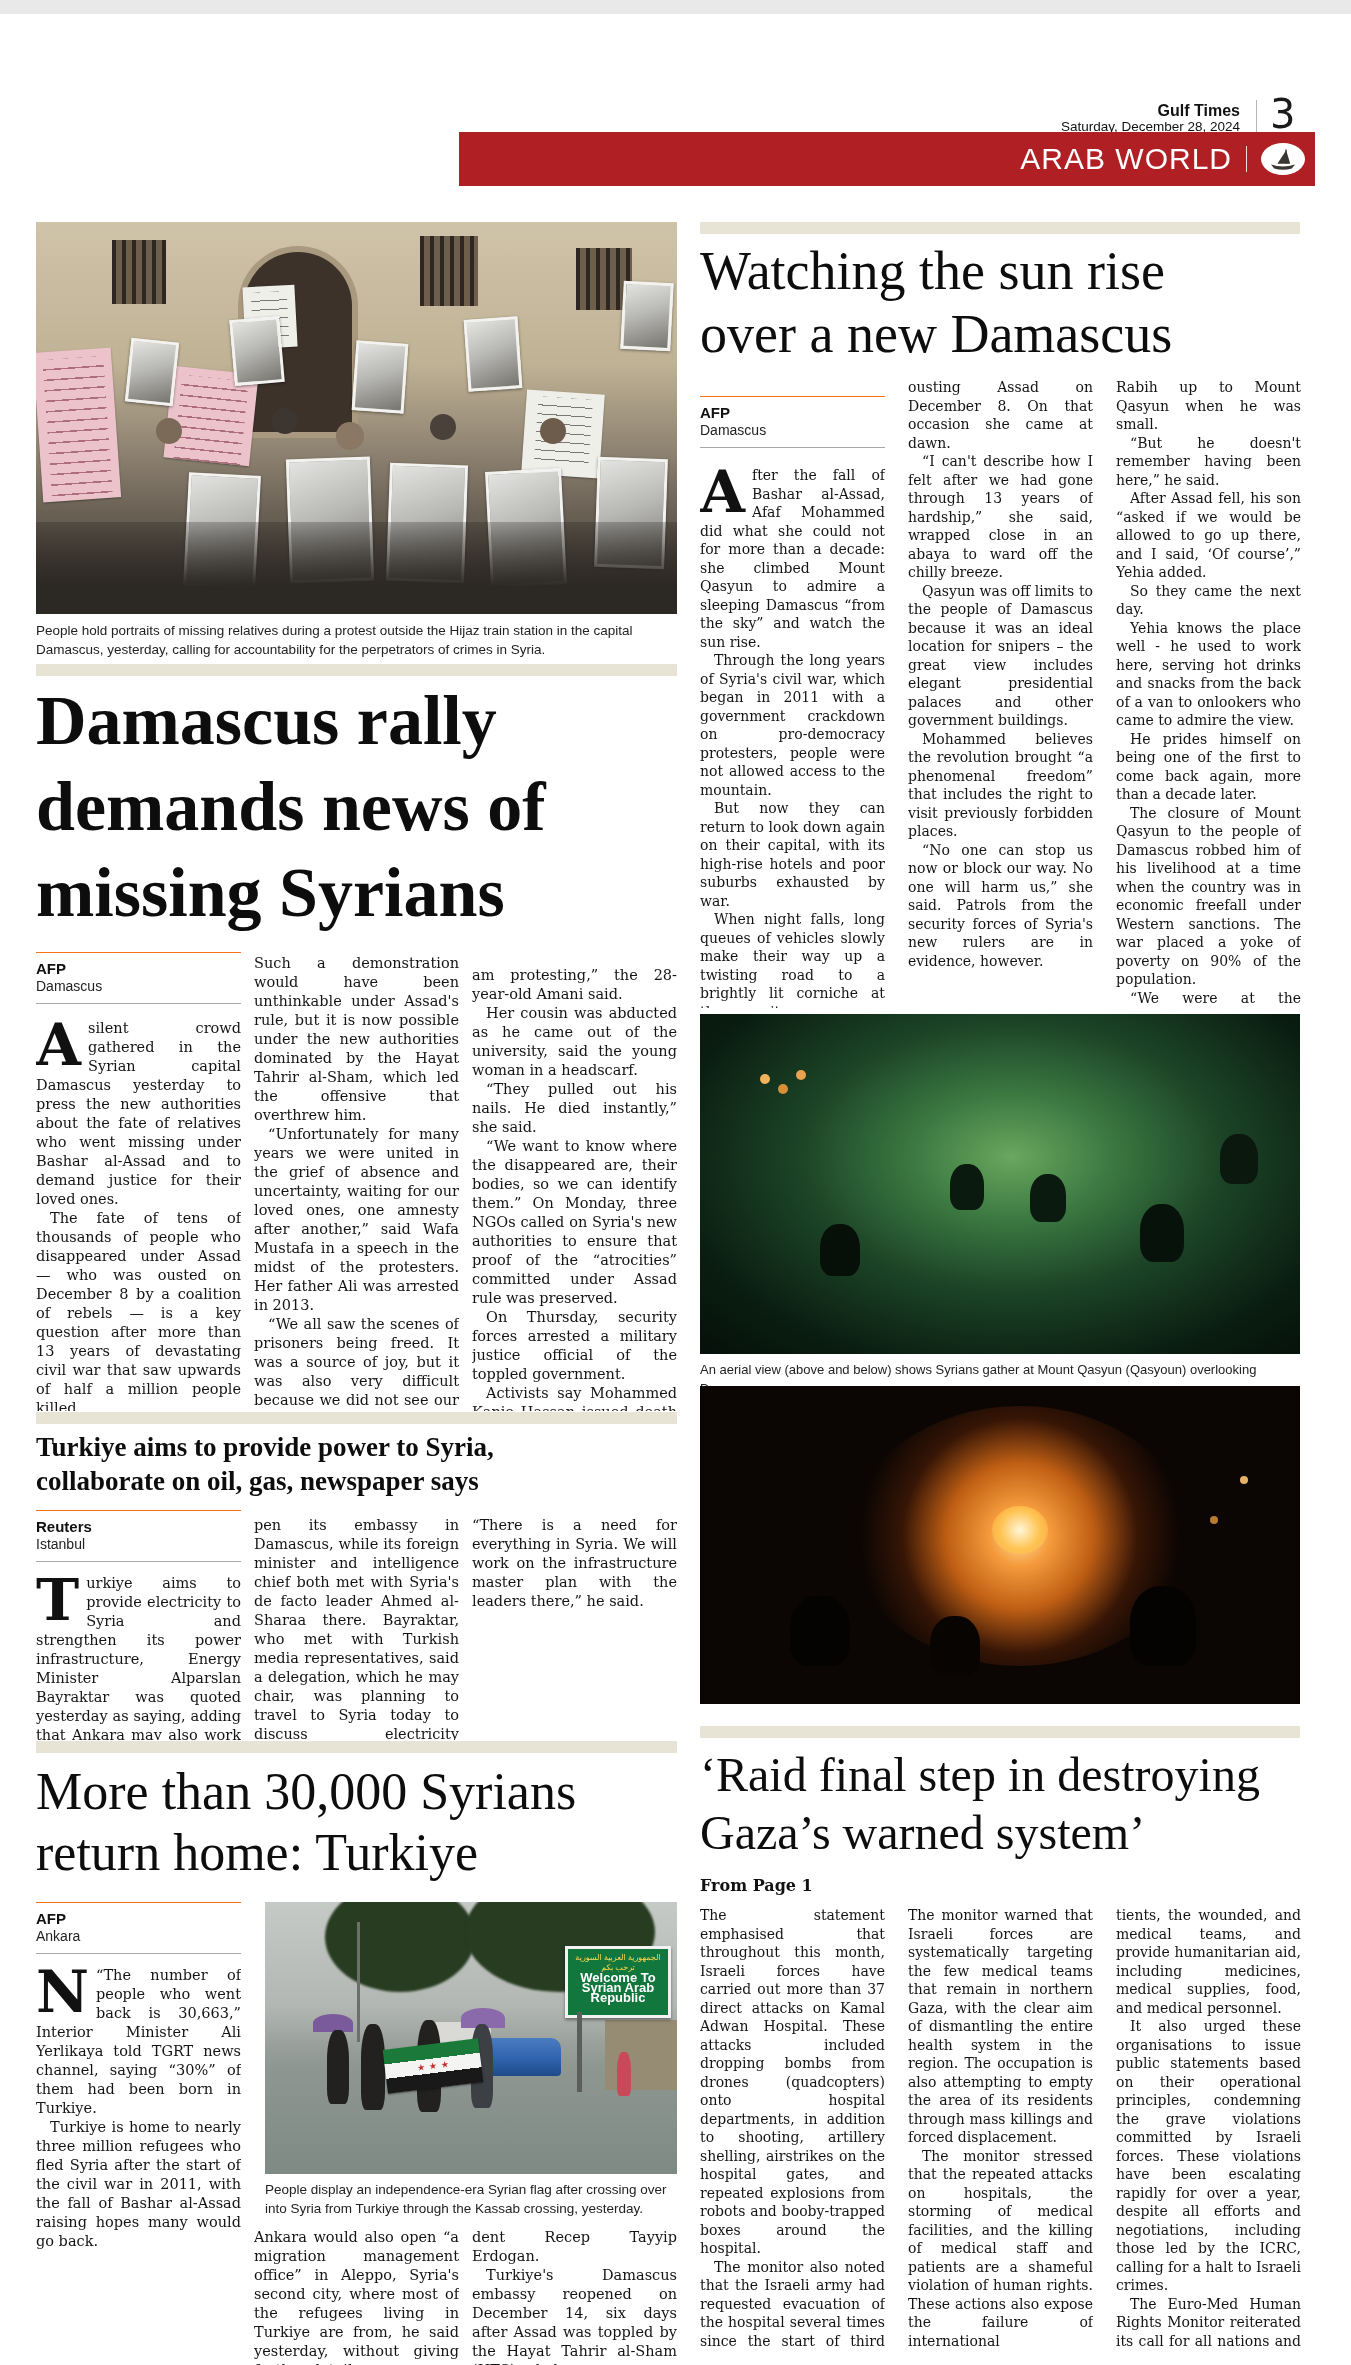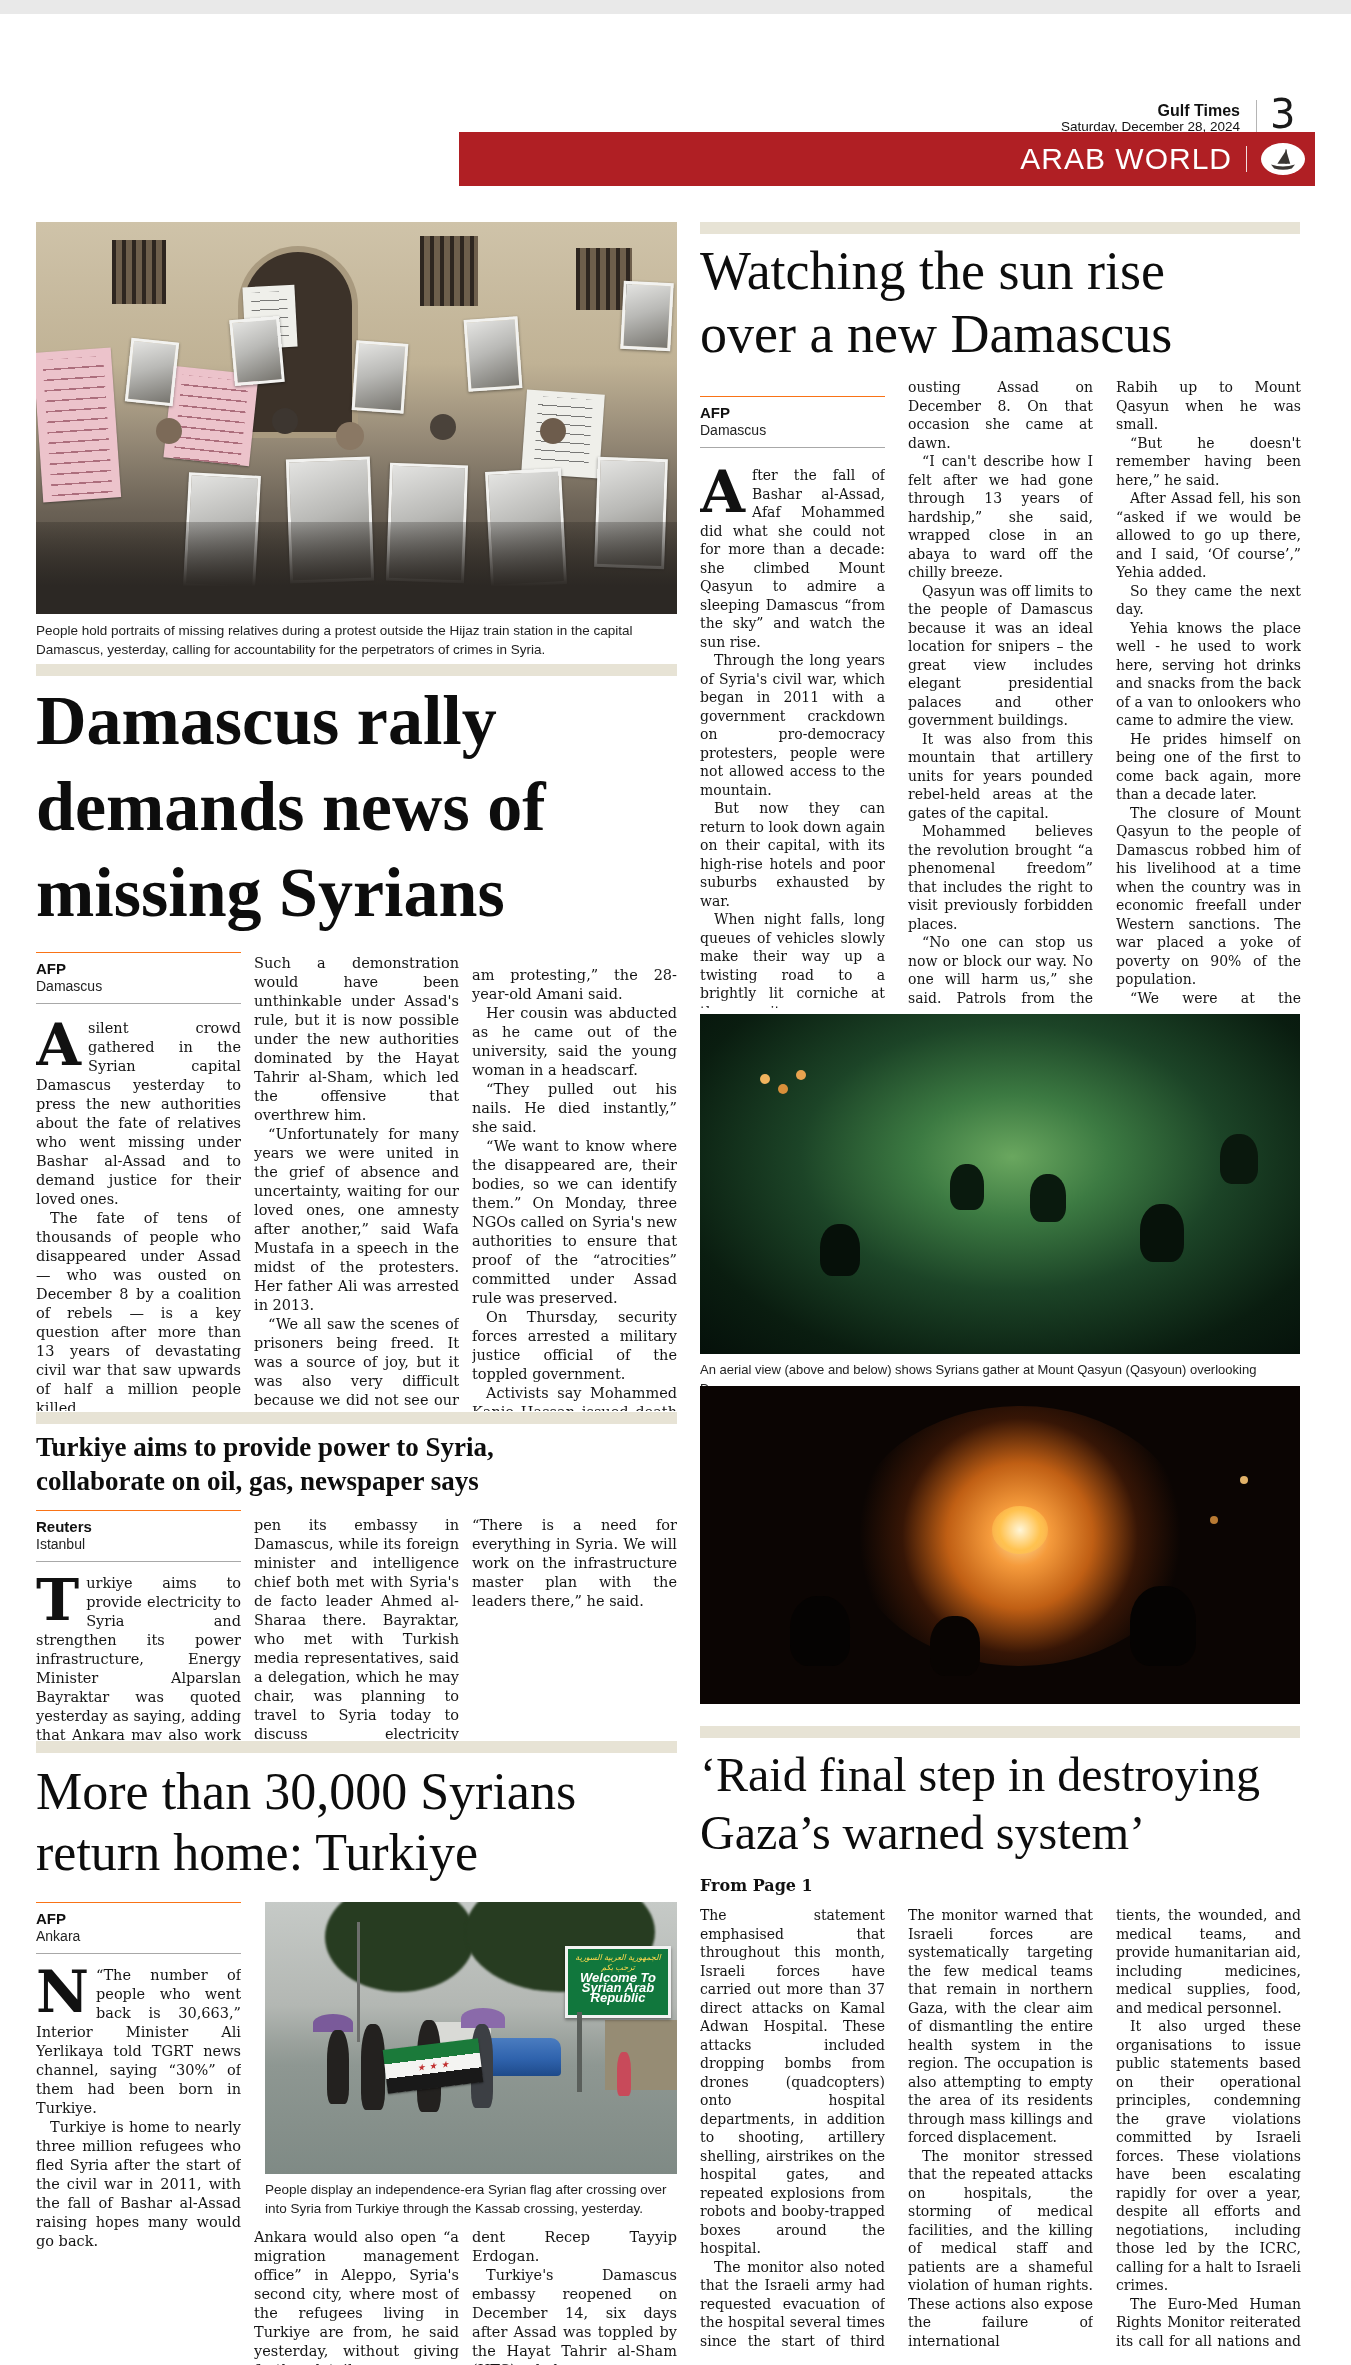--- a/index.html
+++ b/index.html
@@ -34,21 +34,21 @@
   .frompage{font-weight:700;font-size:16px;color:#111;}
   
   .body-col{font-size:14.5px;line-height:19px;text-align:justify;color:#141414;overflow:hidden;hyphens:auto;}
   .body-col.sm{font-size:14px;line-height:18.5px;}
   .body-col p{margin:0;}
   .body-col p + p{text-indent:14px;}
   .dropcap{float:left;font-size:58px;line-height:47px;padding:3px 7px 0 0;font-weight:700;color:#111;}
   
   .caption{font-family:"Liberation Sans","DejaVu Sans",sans-serif;font-size:13.5px;line-height:19px;color:#222;}
   
-  .photo{overflow:hidden;font-style:italic;}
+  .photo{overflow:hidden;}
   .protest{background:linear-gradient(180deg,#cfc3a9 0%,#c0b295 36%,#968a77 55%,#6a6155 74%,#423c34 100%);}
   .arch{position:absolute;background:#3c3229;border-radius:60px 60px 0 0;box-shadow:0 0 0 6px #a99a7f;}
   .winlat{position:absolute;background:
      repeating-linear-gradient(90deg,#2e2620 0 4px,#6e5f4c 4px 10px),
      repeating-linear-gradient(0deg,rgba(0,0,0,.35) 0 4px,rgba(255,255,255,.06) 4px 10px);}
   .portrait{position:absolute;border:3px solid #f2f2f0;background:linear-gradient(160deg,#e3e3e1 0%,#b9b9b6 45%,#77756f 100%);box-shadow:0 1px 3px rgba(0,0,0,.45);}
   .placard{position:absolute;background:#ecc3cb;box-shadow:0 1px 2px rgba(0,0,0,.35);
      background-image:repeating-linear-gradient(180deg,transparent 0 9px,rgba(120,40,60,.55) 9px 10.5px);background-size:78% 100%;background-position:55% 8px;background-repeat:no-repeat;}
   .whitesign{position:absolute;background:#efefea;box-shadow:0 1px 2px rgba(0,0,0,.35);
      background-image:repeating-linear-gradient(180deg,transparent 0 8px,rgba(40,40,40,.6) 8px 9px);background-size:70% 80%;background-position:50% 6px;background-repeat:no-repeat;}
@@ -175,21 +175,20 @@
         <p>Through the long years of Syria's civil war, which began in 2011 with a government crackdown on pro-democracy protesters, people were not allowed access to the mountain.</p>
         <p>But now they can return to look down again on their capital, with its high-rise hotels and poor suburbs exhausted by war.</p>
         <p>When night falls, long queues of vehicles slowly make their way up a twisting road to a brightly lit corniche at the summit.</p>
       </div>
   </div>
   <div class="abs body-col sm" style="left:908px;top:364px;width:185px;height:630px;">
     <div>
         <p>ousting Assad on December 8. On that occasion she came at dawn.</p>
         <p>“I can't describe how I felt after we had gone through 13 years of hardship,” she said, wrapped close in an abaya to ward off the chilly breeze.</p>
         <p>Qasyun was off limits to the people of Damascus because it was an ideal location for snipers – the great view includes elegant presidential palaces and other government buildings.</p>
-        <p>It was also from this mountain that artillery units for years pounded rebel-held areas at the gates of the capital.</p>
         <p>Mohammed believes the revolution brought “a phenomenal freedom” that includes the right to visit previously forbidden places.</p>
         <p>“No one can stop us now or block our way. No one will harm us,” she said. Patrols from the security forces of Syria's new rulers are in evidence, however.</p>
       </div>
   </div>
   <div class="abs body-col sm" style="left:1116px;top:364px;width:185px;height:630px;">
     <div>
         <p>Rabih up to Mount Qasyun when he was small.</p>
         <p>“But he doesn't remember having been here,” he said.</p>
         <p>After Assad fell, his son “asked if we would be allowed to go up there, and I said, ‘Of course’,” Yehia added.</p>
         <p>So they came the next day.</p>

